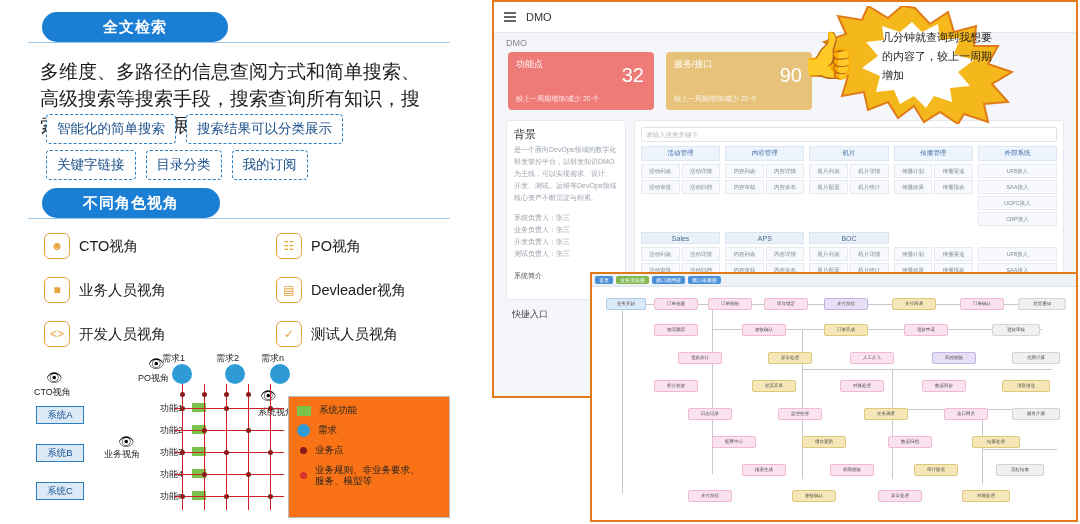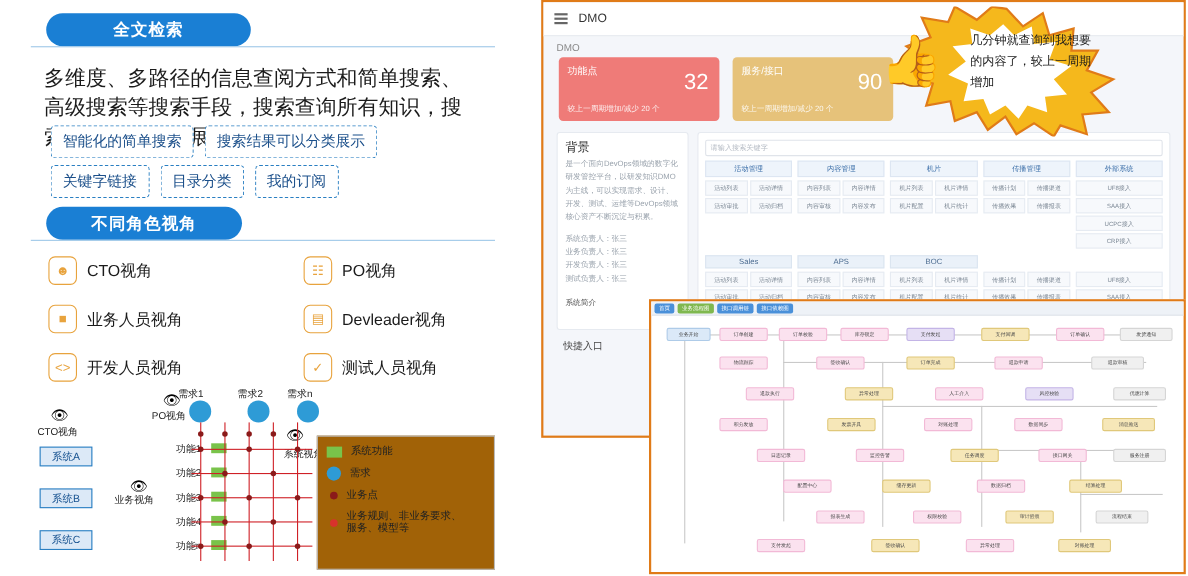--- a/index.html
+++ b/index.html
@@ -67,21 +67,21 @@
     background:#2e9bd6;
   }
   .needlbl{position:absolute;font-size:9px;color:#222;}
   .gridline-v{position:absolute;width:1px;background:#cf2026;}
   .gridline-h{position:absolute;height:1px;background:#cf2026;}
   .dot{position:absolute;width:5px;height:5px;border-radius:50%;background:#8b1a1a;}
   .eye{position:absolute;font-size:13px;}
   .eyelbl{position:absolute;font-size:9px;color:#222;}
   .legend{
     position:absolute;left:268px;top:48px;width:160px;height:120px;
-    border:1px solid #bbb;background:#a16207;
+    border:1px solid #bbb;background:#f97316;
   }
   .legitem{display:flex;align-items:center;gap:8px;font-size:9.5px;color:#222;margin:7px 0 0 8px;}
   .lg-sq{width:14px;height:10px;background:#79c34a;flex:none;}
   .lg-ci{width:13px;height:13px;border-radius:50%;background:#2e9bd6;flex:none;}
   .lg-dot{width:7px;height:7px;border-radius:50%;background:#8b1a1a;flex:none;margin-left:3px;}
   .lg-dot2{width:7px;height:7px;border-radius:50%;background:#d8322c;flex:none;margin-left:3px;}
 
   
   .shot{
     position:absolute;left:0;top:0;width:586px;height:398px;

